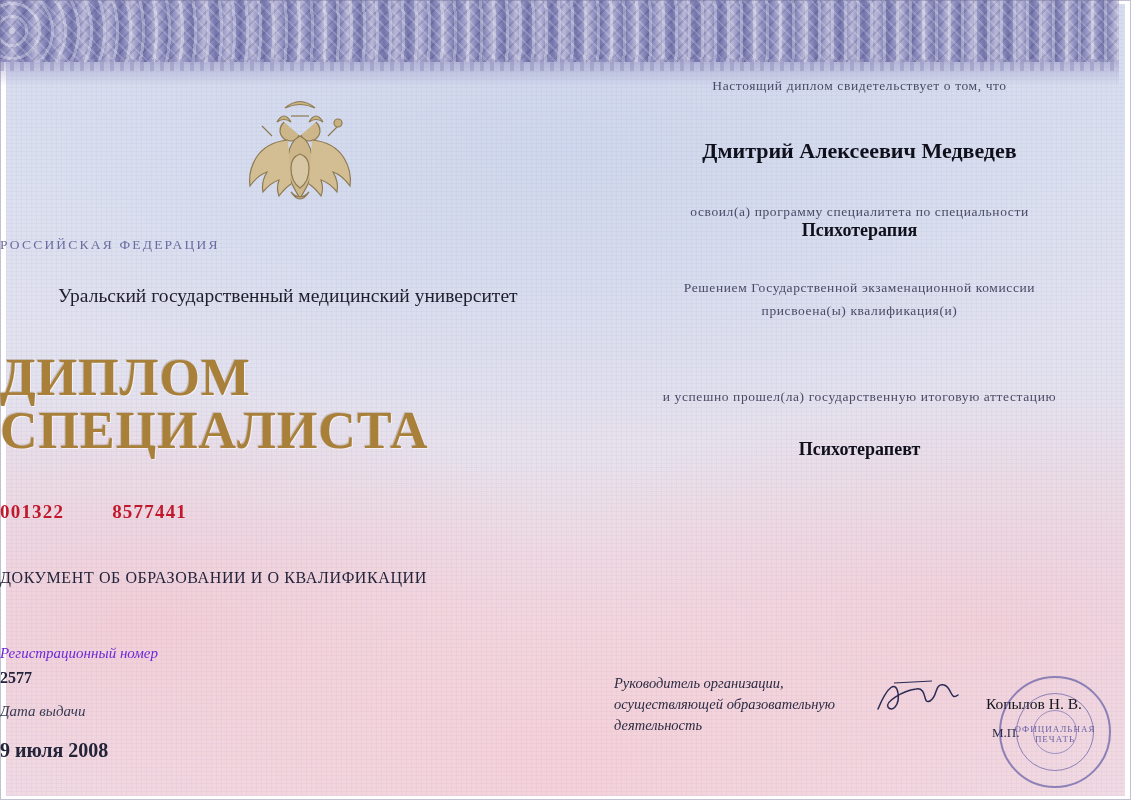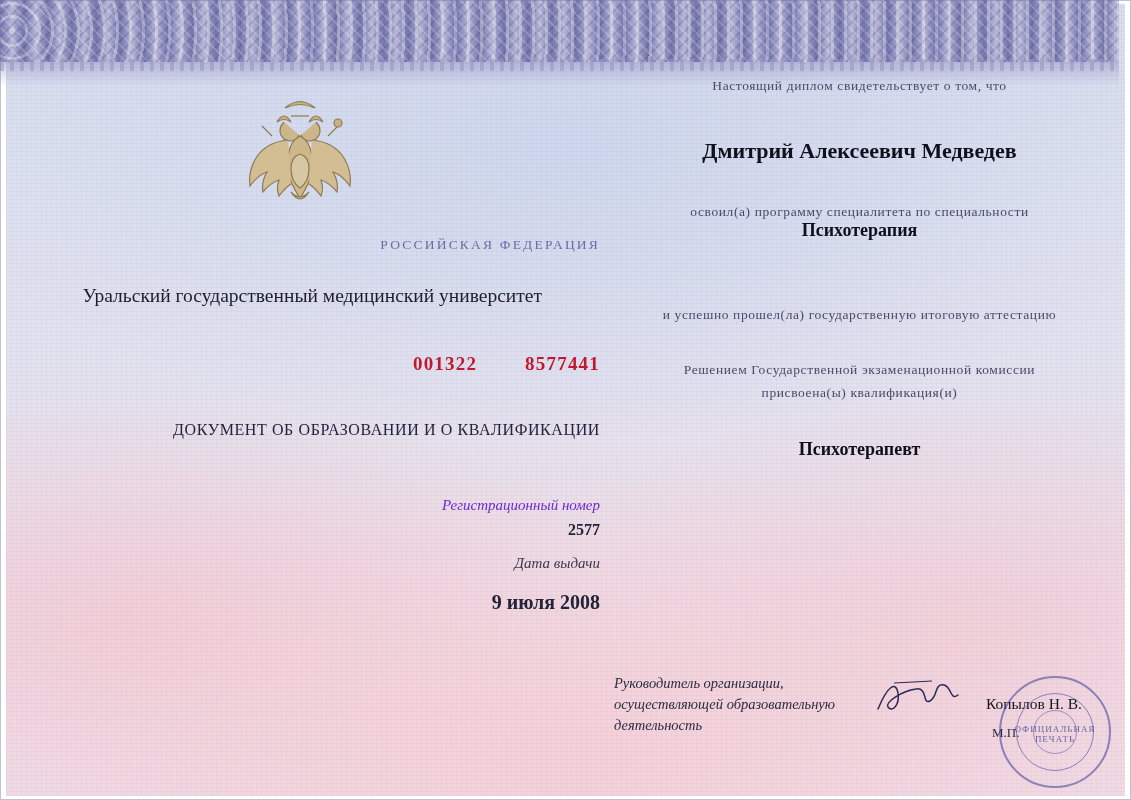--- a/index.html
+++ b/index.html
@@ -90,21 +90,21 @@
     z-index: 4;
     pointer-events: none;
   }
 
   
   .left {
     position: absolute;
     left: 0; top: 78px;
     width: 600px;
     height: 714px;
-    text-align: right;
+    text-align: left;
     z-index: 5;
   }
   .emblem {
     width: 150px;
     height: 135px;
     margin: 14px auto 0;
   }
   .rf-label {
     margin-top: 10px;
     font-size: 13.5px;
@@ -305,20 +305,24 @@
 
           <path d="M66 100 q9 10 18 0 q-9 14 -18 0z" fill="#cdb78a"></path>
         </g>
       </svg>
     </div>
 
     <div class="rf-label">РОССИЙСКАЯ ФЕДЕРАЦИЯ</div>
 
     <div class="univ">Уральский государственный медицинский университет</div>
 
+    <div class="diploma-title">
+      <span class="l1">ДИПЛОМ</span>
+      <span class="l2">СПЕЦИАЛИСТА</span>
+    </div>
 
     <div class="numbers">
       <span class="n1">001322</span>
       <span>8577441</span>
     </div>
 
     <div class="subtitle">ДОКУМЕНТ ОБ ОБРАЗОВАНИИ И О КВАЛИФИКАЦИИ</div>
 
     <div class="reg-block">
       <div class="reg-label">Регистрационный номер</div>
@@ -330,26 +334,26 @@
 
   <div class="right">
     <div class="r-small">Настоящий диплом свидетельствует о том, что</div>
 
     <div class="r-name">Дмитрий Алексеевич Медведев</div>
 
     <div class="r-small r-spec-line">освоил(а) программу специалитета по специальности</div>
 
     <div class="r-value">Психотерапия</div>
 
-    <div class="r-small r-gia">и успешно прошел(ла) государственную итоговую аттестацию</div>
-
     <div class="r-small r-decision">
       <div>Решением Государственной экзаменационной комиссии</div>
       <div>присвоена(ы) квалификация(и)</div>
     </div>
+
+    <div class="r-small r-gia">и успешно прошел(ла) государственную итоговую аттестацию</div>
 
     <div class="r-value r-qual">Психотерапевт</div>
 
     <div class="sign-zone">
       <div class="sign-role">
         <div>Руководитель организации,</div>
         <div>осуществляющей образовательную</div>
         <div>деятельность</div>
       </div>
 

